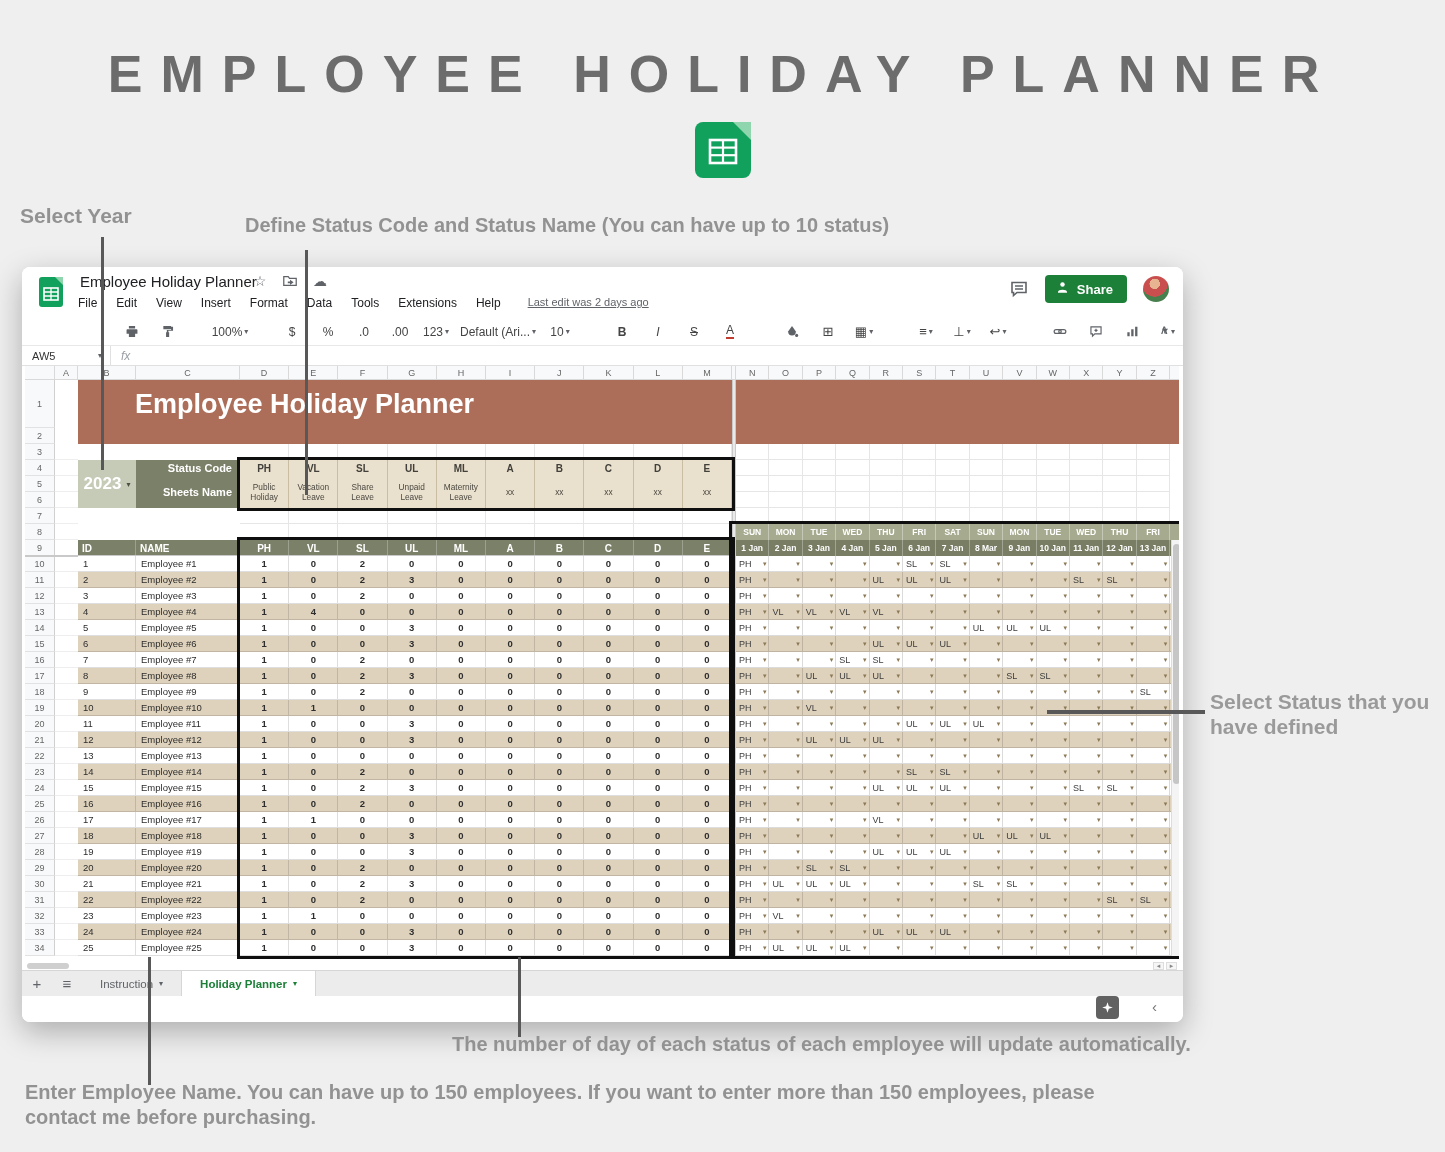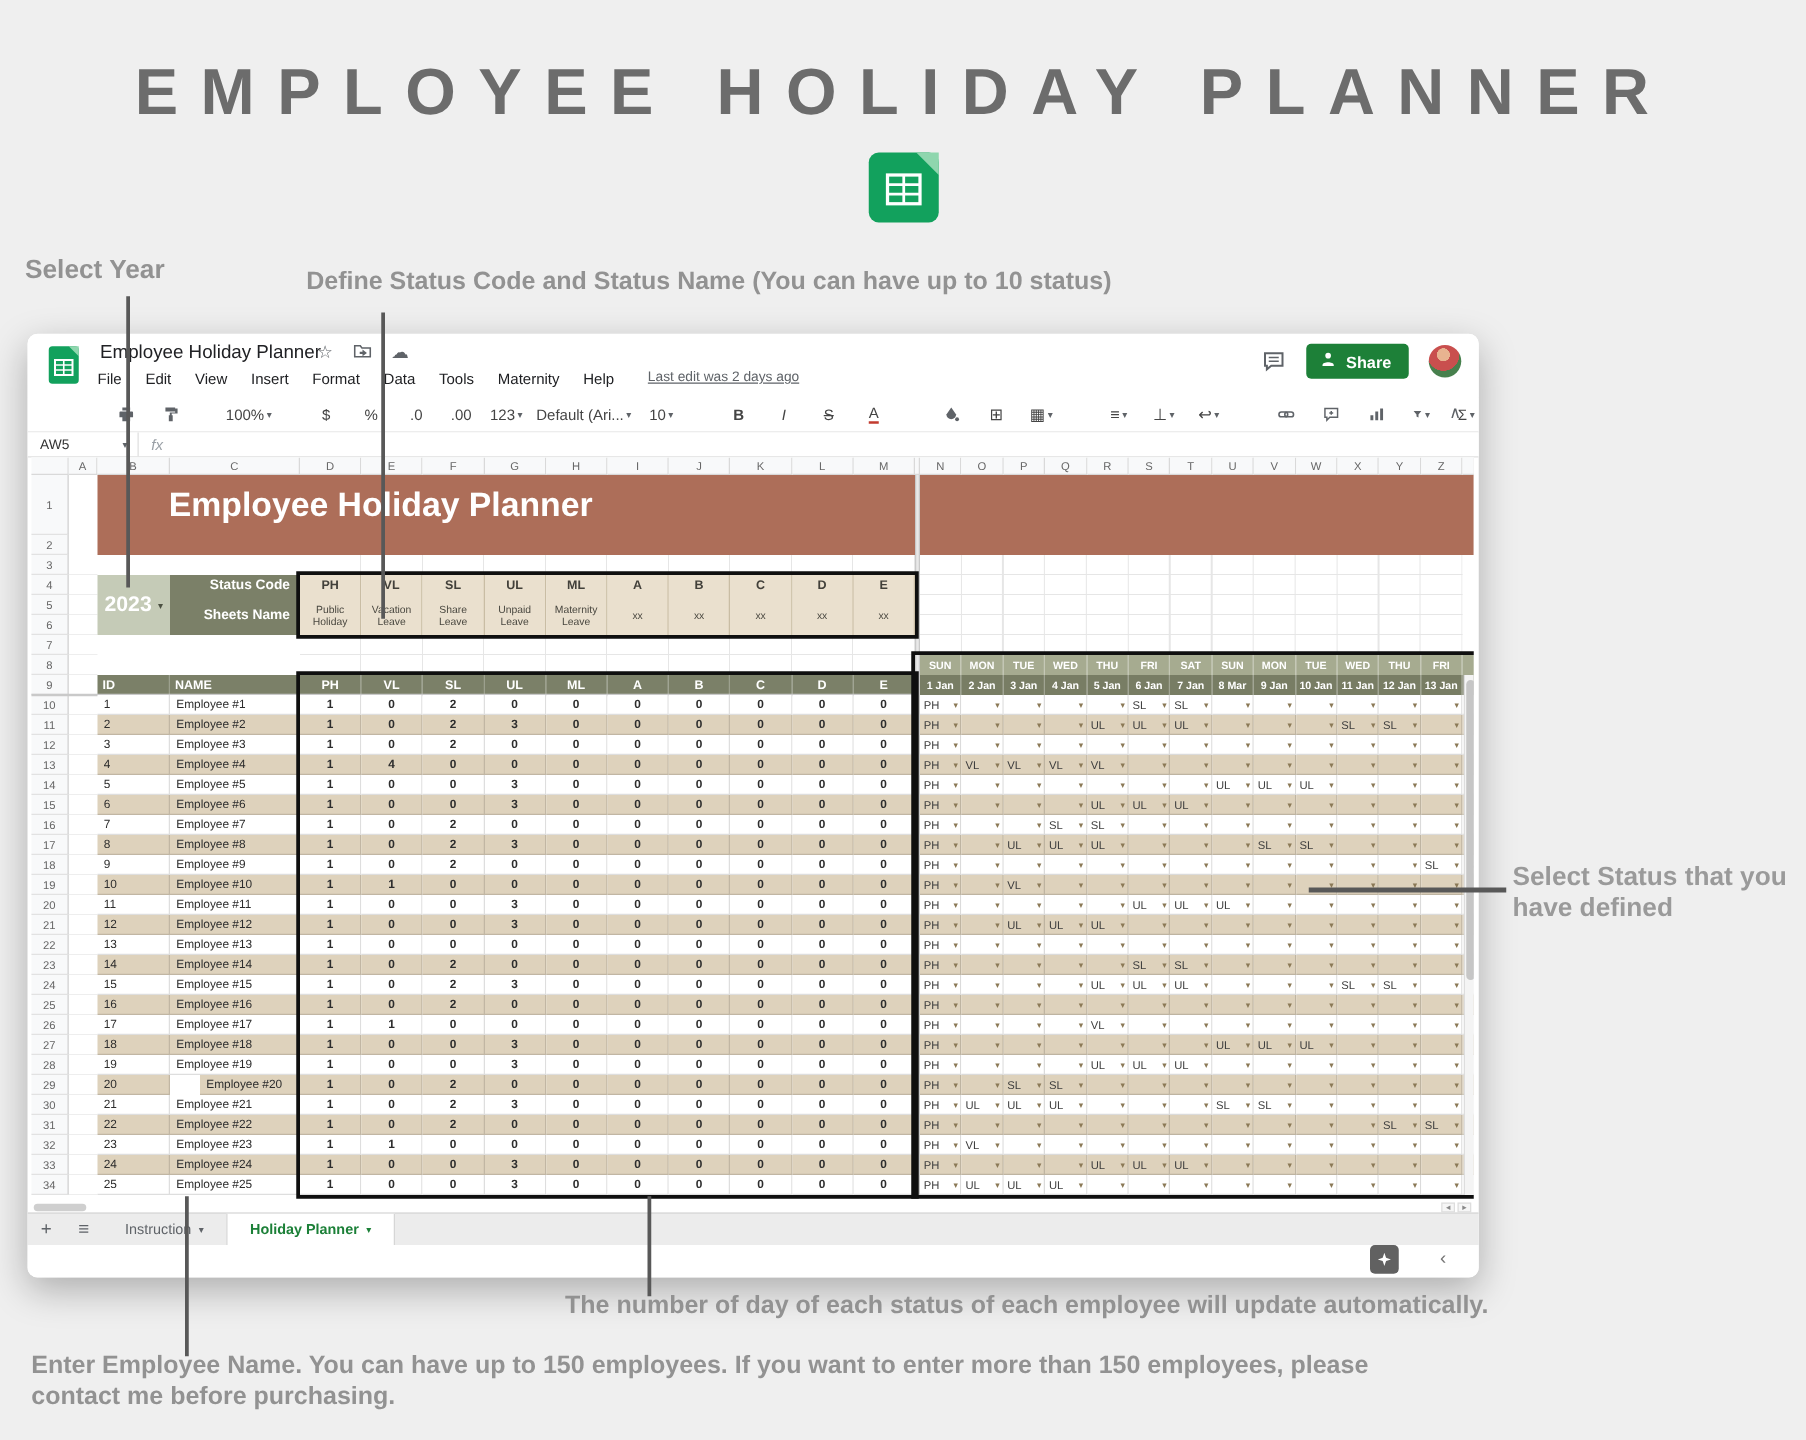--- a/index.html
+++ b/index.html
@@ -35,21 +35,21 @@
   .last-edit { font-size:11px; color:#5f6368; text-decoration:underline; margin-left:8px; }
   .tb-right { position:absolute; right:14px; top:8px; display:flex; align-items:center; gap:16px; }
   .share-btn { background:#1d8038; color:#fff; border:none; border-radius:4px; height:28px; padding:0 14px 0 10px;
     font-size:13px; font-weight:bold; display:flex; align-items:center; gap:7px; font-family:inherit; }
   .avatar { width:26px; height:26px; border-radius:50%;
     background:radial-gradient(circle at 45% 30%, #e8b390 0 22%, #c94f4e 23% 55%, #47804d 56% 100%); }
   .comment-top { width:20px; height:20px; }
 
   
   .toolbar { position:absolute; left:0; top:51px; width:100%; height:28px; display:flex; align-items:center;
-    padding-left:28px; gap:16px; border-bottom:1px solid #e8e8e8; background:#fff;justify-content:flex-end; }
+    padding-left:28px; gap:16px; border-bottom:1px solid #e8e8e8; background:#fff; }
   .tb-item { min-width:20px; height:20px; display:inline-flex; align-items:center; justify-content:center;
     color:#444; font-size:12px; gap:2px; padding:0 3px; white-space:nowrap; }
   .tb-item svg { width:15px; height:15px; }
   .tb-sep { width:1px; height:18px; background:#dadce0; margin:0 5px; }
   .tb-dd { font-size:8px; color:#5f6368; }
   .tb-collapse { position:absolute; right:14px; top:55px; color:#5f6368; font-size:13px; }
 
   
   .formulabar { position:absolute; left:0; top:79px; width:100%; height:20px; display:flex; align-items:center;
     border-bottom:1px solid #e0e0e0; background:#fff; font-size:11px; color:#333; }
@@ -166,21 +166,21 @@
       <span class="ti">☁</span>
     </span>
     <div class="menubar" id="menubar">
         <div class="menu-item">File</div>
         <div class="menu-item">Edit</div>
         <div class="menu-item">View</div>
         <div class="menu-item">Insert</div>
         <div class="menu-item">Format</div>
         <div class="menu-item">Data</div>
         <div class="menu-item">Tools</div>
-        <div class="menu-item">Maternity</div>
+        <div class="menu-item">Extensions</div>
         <div class="menu-item">Help</div>
         <div class="last-edit">Last edit was 2 days ago</div>
       </div>
     <div class="tb-right">
       <span class="comment-top">
         <svg viewBox="0 0 20 20" width="20" height="20">
             <path fill="none" stroke="#5f6368" stroke-width="1.6" d="M3 3.5h14v10h-9l-3.5 3v-3H3z"></path>
             <path stroke="#5f6368" stroke-width="1.3" fill="none" d="M6 7h8M6 10h8"></path>
           </svg>
       </span>
@@ -1496,21 +1496,21 @@
         <span class="dd">▾</span>
       </div>
       <div class="abs cal-cell" style="left: 1078.4px; top: 478px; width: 33.4px; height: 16px; background: rgb(255, 255, 255);">
         <span class="dd">▾</span>
       </div>
       <div class="abs cal-cell" style="left: 1111.8px; top: 478px; width: 33.4px; height: 16px; background: rgb(255, 255, 255);">
         <span class="dd">▾</span>
       </div>
       <div class="abs cal-cell" style="left: 1145.2px; top: 478px; width: 10px; height: 16px; background: rgb(255, 255, 255);"></div>
       <div class="abs cell" style="left: 53px; top: 494px; width: 58px; height: 16px; background: rgb(222, 210, 188); padding-left: 5px;">20</div>
-      <div class="abs cell" style="left: 111px; top: 494px; width: 104px; height: 16px; background: rgb(222, 210, 188); padding-left: 5px; margin-left: 24px;">Employee #20</div>
+      <div class="abs cell" style="left: 111px; top: 494px; width: 104px; height: 16px; background: rgb(222, 210, 188); padding-left: 5px;">Employee #20</div>
       <div class="abs cell center bold" style="left: 215px; top: 494px; width: 49.2px; height: 16px; background: rgb(222, 210, 188);">1</div>
       <div class="abs cell center bold" style="left: 264.2px; top: 494px; width: 49.2px; height: 16px; background: rgb(222, 210, 188);">0</div>
       <div class="abs cell center bold" style="left: 313.4px; top: 494px; width: 49.2px; height: 16px; background: rgb(222, 210, 188);">2</div>
       <div class="abs cell center bold" style="left: 362.6px; top: 494px; width: 49.2px; height: 16px; background: rgb(222, 210, 188);">0</div>
       <div class="abs cell center bold" style="left: 411.8px; top: 494px; width: 49.2px; height: 16px; background: rgb(222, 210, 188);">0</div>
       <div class="abs cell center bold" style="left: 461px; top: 494px; width: 49.2px; height: 16px; background: rgb(222, 210, 188);">0</div>
       <div class="abs cell center bold" style="left: 510.2px; top: 494px; width: 49.2px; height: 16px; background: rgb(222, 210, 188);">0</div>
       <div class="abs cell center bold" style="left: 559.4px; top: 494px; width: 49.2px; height: 16px; background: rgb(222, 210, 188);">0</div>
       <div class="abs cell center bold" style="left: 608.6px; top: 494px; width: 49.2px; height: 16px; background: rgb(222, 210, 188);">0</div>
       <div class="abs cell center bold" style="left: 657.8px; top: 494px; width: 49.2px; height: 16px; background: rgb(222, 210, 188);">0</div>

